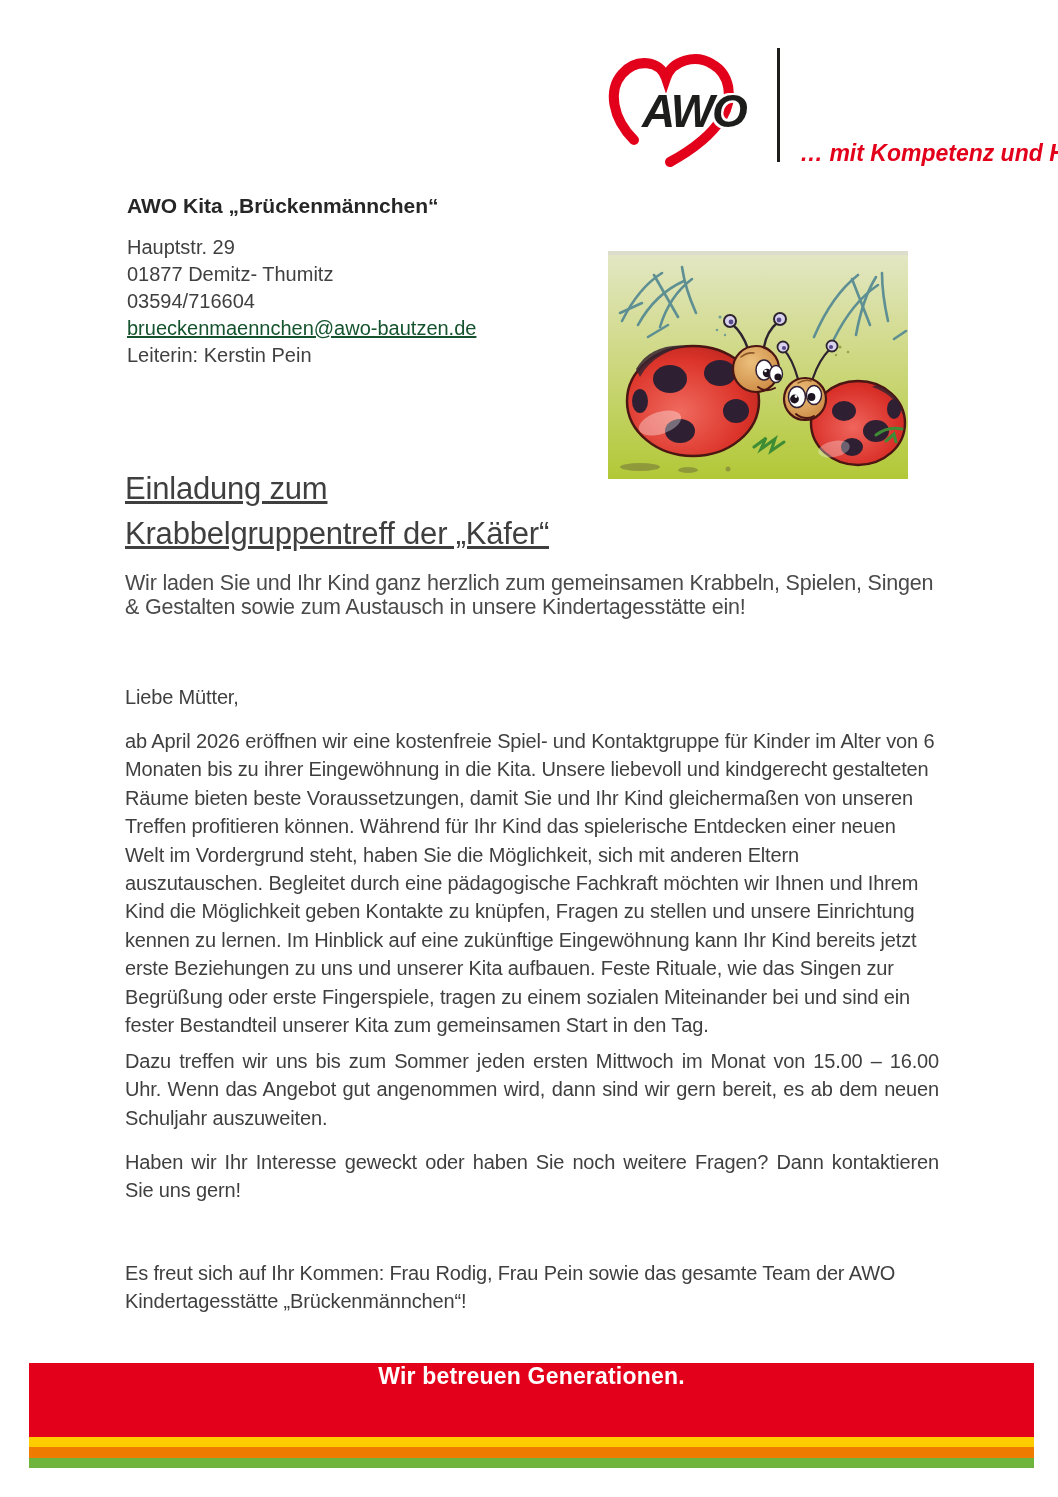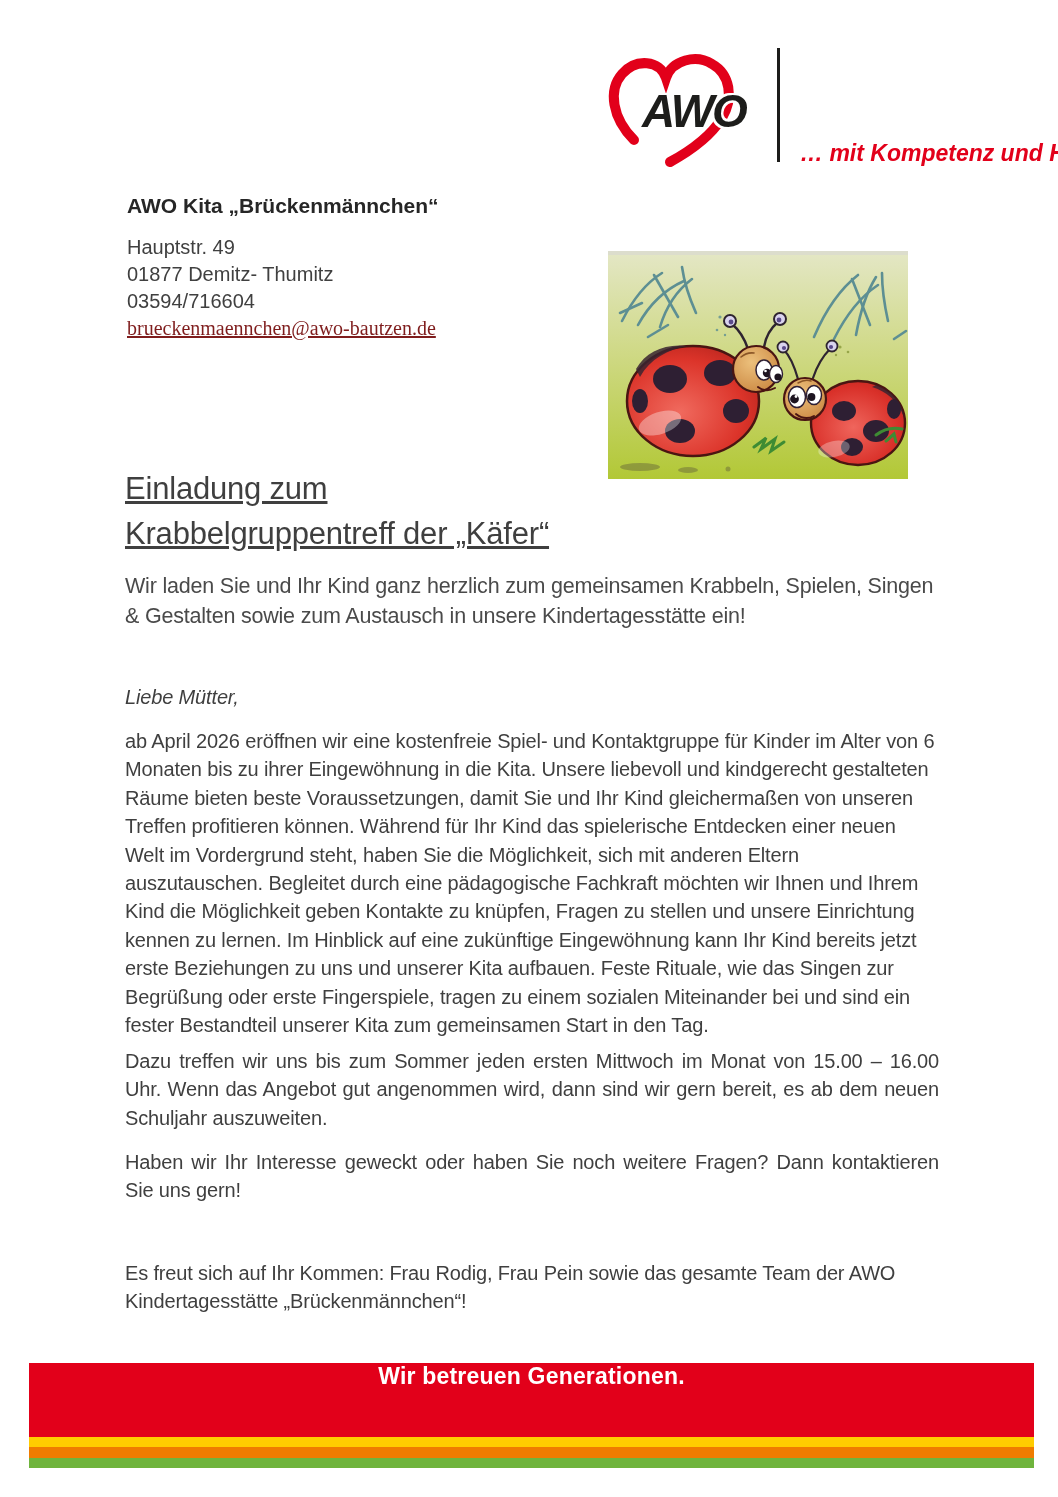--- a/index.html
+++ b/index.html
@@ -29,38 +29,38 @@
     font-size:27px;line-height:33px;color:#1d1d1b;
   }
   .org-tagline{
     position:absolute;left:196px;top:100px;
     font-size:23px;font-weight:700;font-style:italic;color:#e2001a;white-space:nowrap;
   }
   
   .sender{position:absolute;left:127px;top:194px;width:420px;}
   .sender-title{font-size:21px;font-weight:700;color:#262626;}
   .sender-lines{margin-top:16px;font-size:20px;line-height:27px;color:#404040;}
-  .email-link{color:#7f1d1d;text-decoration:underline;cursor:pointer;font-family:Liberation Serif, serif;}
+  .email-link{color:#14532d;text-decoration:underline;cursor:pointer;}
   
   .illustration{position:absolute;left:608px;top:251px;width:300px;height:228px;}
   
   .headline{
     position:absolute;left:125px;top:466px;
     font-size:31px;line-height:45px;font-weight:400;color:#3f3f3f;
     letter-spacing:-0.2px;
     text-decoration:underline;
   }
   .subtitle{
     position:absolute;left:125px;top:571px;width:822px;
-    font-size:21.5px;line-height:30px;color:#4a4a4a;letter-spacing:-0.2px;
+    font-size:21.5px;line-height:24px;color:#4a4a4a;letter-spacing:-0.2px;
   }
   
   .bodytext{position:absolute;left:125px;width:814px;font-size:20px;line-height:28.4px;
     color:#3f3f3f;letter-spacing:-0.15px;}
-  .salutation{top:683px;font-style:italic;}
+  .salutation{top:683px;}
   .para1{top:727px;}
   .para2{top:1047px;text-align:justify;}
   .para3{top:1148px;text-align:justify;}
   .closing{top:1259px;}
   
   .footer-bar{
     position:absolute;left:29px;top:1363px;width:1005px;height:74px;
     background:#e2001a;display:flex;align-items:flex-start;justify-content:center;
   }
   .footer-slogan{color:#ffffff;font-size:23px;font-weight:700;letter-spacing:0.2px;}
@@ -79,24 +79,25 @@
       <path d="M30,96 C8,74 4,46 18,30 C32,14 56,16 62,34 C68,16 92,10 108,20 C126,30 130,54 118,74 C108,90 88,106 66,118" fill="none" stroke="#e2001a" stroke-width="10" stroke-linecap="round"></path>
     </svg>
     <span class="awo-word">AWO</span>
     <div class="logo-divider"></div>
     <div class="org-tagline">… mit Kompetenz und Herz!</div>
   </div>
 
   <div class="sender">
     <div class="sender-title">AWO Kita „Brückenmännchen“</div>
     <div class="sender-lines">
-      <div>Hauptstr. 49</div>
+      <div>Hauptstr. 29</div>
       <div>01877 Demitz- Thumitz</div>
       <div>03594/716604</div>
       <div><a class="email-link">brueckenmaennchen@awo-bautzen.de</a></div>
+      <div>Leiterin: Kerstin Pein</div>
     </div>
   </div>
 
   <svg class="illustration" viewBox="0 0 300 228">
     <defs>
       <linearGradient id="bg" x1="0" y1="0" x2="0" y2="1">
         <stop offset="0" stop-color="#e4e7c6"></stop>
         <stop offset="0.45" stop-color="#cfd985"></stop>
         <stop offset="1" stop-color="#b2c836"></stop>
       </linearGradient>

